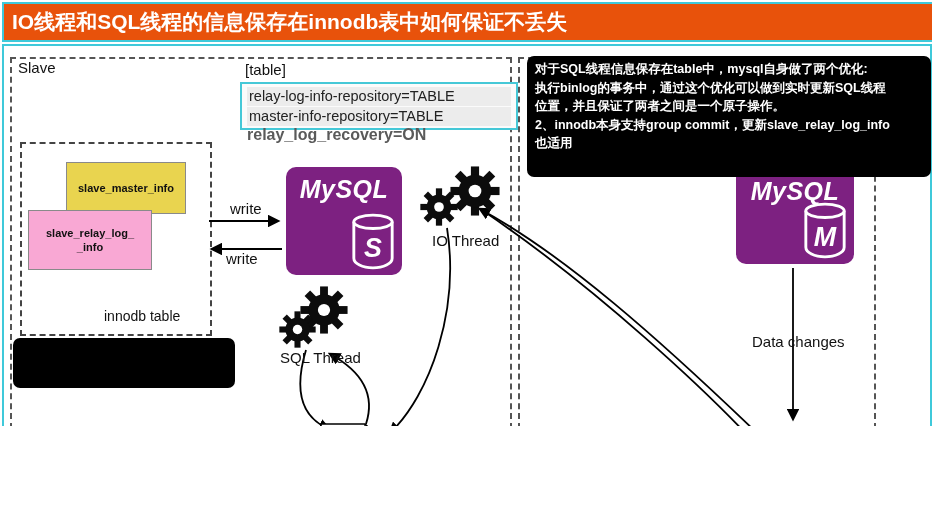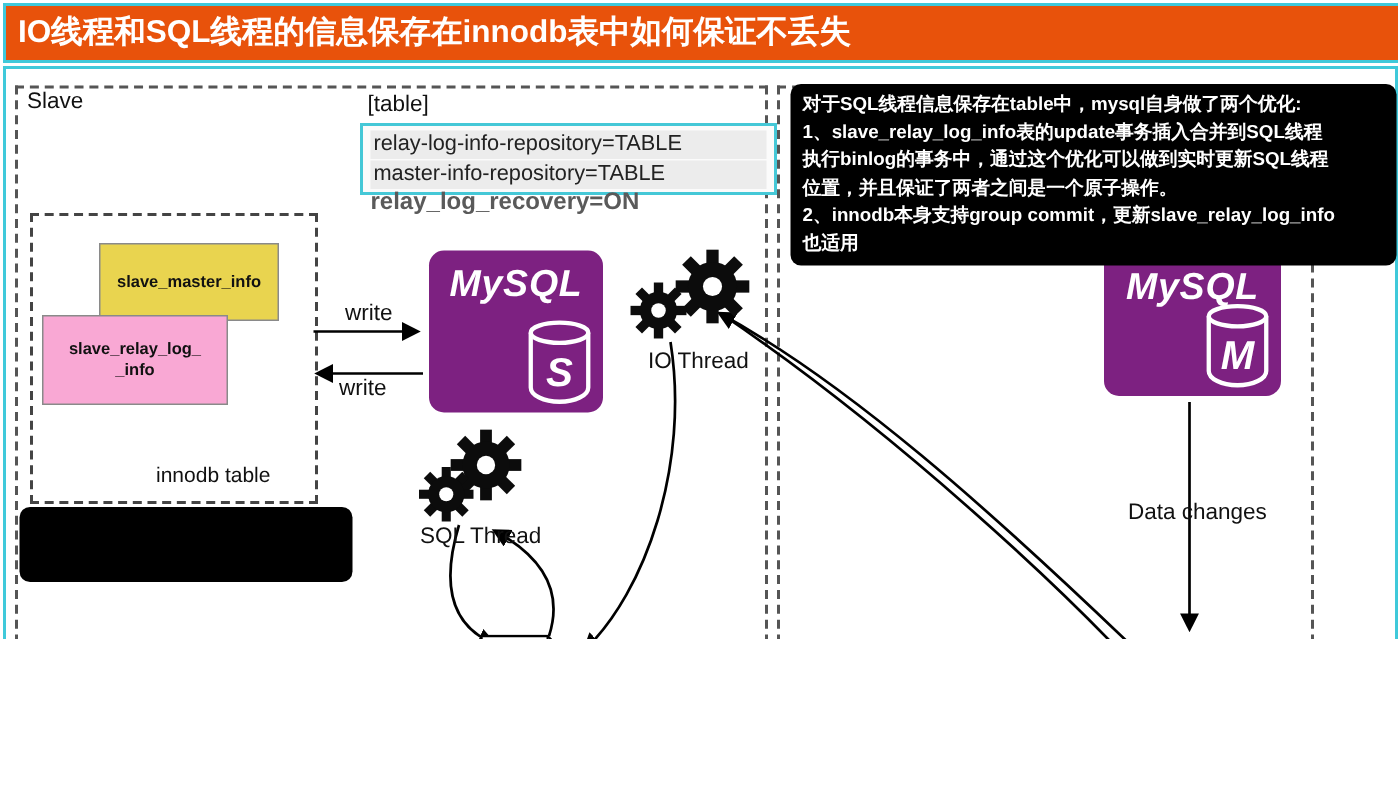--- a/index.html
+++ b/index.html
@@ -70,21 +70,20 @@
 
   <span class="abs mysqld-label">[table]</span>
   <div class="abs configbox">
     <span class="configline">relay-log-info-repository=TABLE</span>
     <span class="configline">master-info-repository=TABLE</span>
   </div>
   <span class="abs recovery">relay_log_recovery=ON</span>
 
   <div class="abs note note-right">
     <div>对于SQL线程信息保存在table中，mysql自身做了两个优化:</div>
-    <div>1、slave_relay_log_info表的update事务插入合并到SQL线程</div>
     <div>执行binlog的事务中，通过这个优化可以做到实时更新SQL线程</div>
     <div>位置，并且保证了两者之间是一个原子操作。</div>
     <div>2、innodb本身支持group commit，更新slave_relay_log_info</div>
     <div>也适用</div>
   </div>
 
   <div class="abs innodb-group"></div>
   <div class="abs ytable yt1">
     <span>slave_master_info</span>
   </div>

